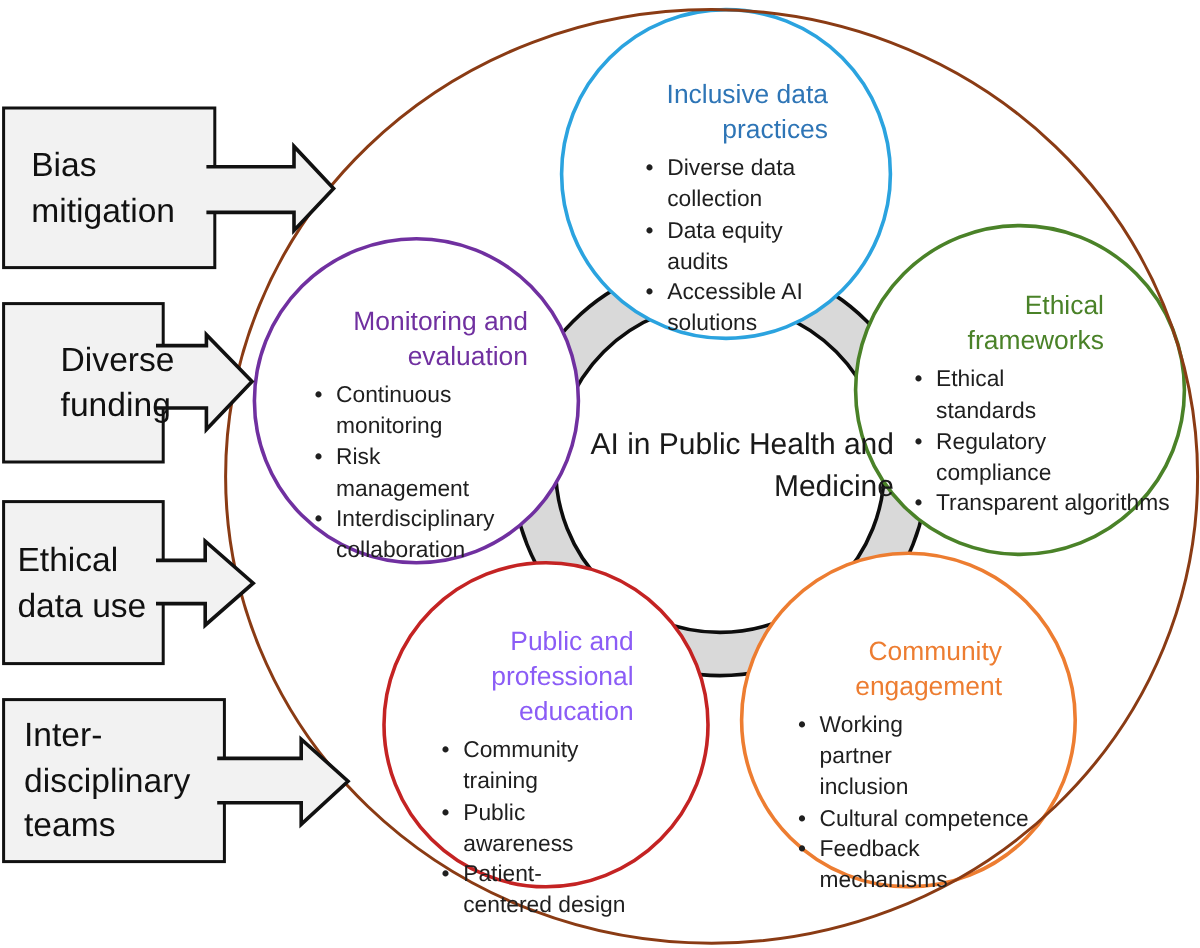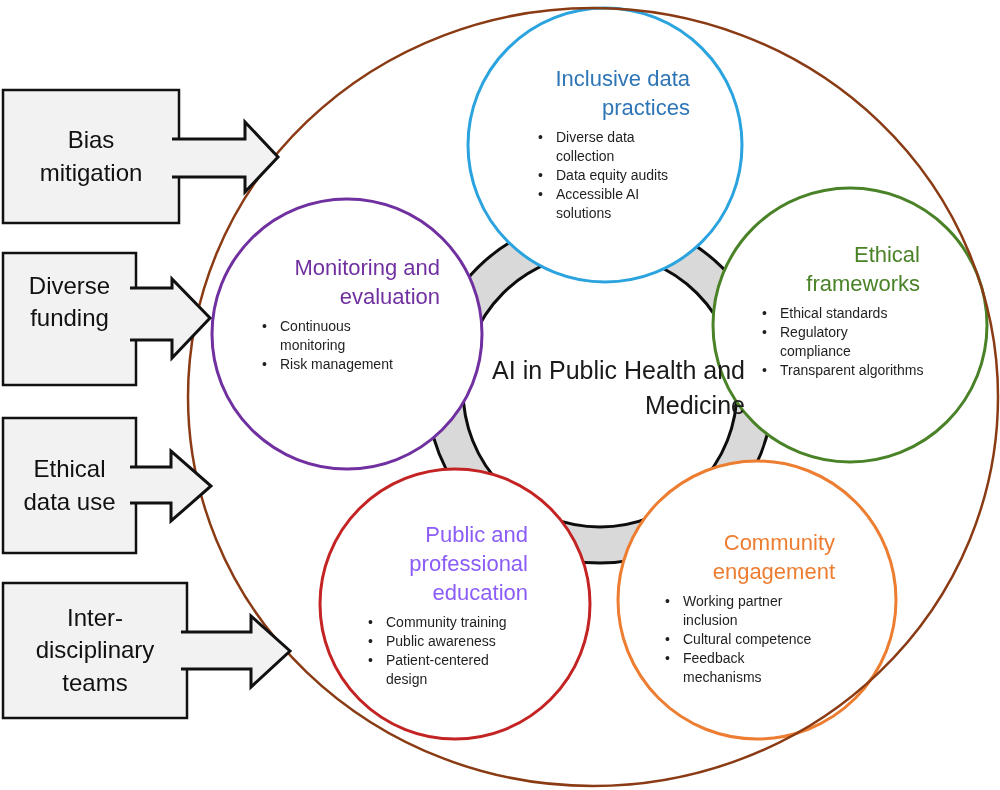--- a/index.html
+++ b/index.html
@@ -28,43 +28,42 @@
   .circle-content { position: absolute; }
   .c-title {
     margin: 0 auto;
     text-align: right;
     font-size: 22px; line-height: 1.32;
     font-weight: 400;
   }
   .c-bullets {
     margin-top: 6px;
     text-align: left;
-    font-size: 14px; line-height: 1.36;
+    font-size: 19px; line-height: 1.36;
     color: #1f1f1f;
   }
   .bullet { position: relative; padding-left: 22px; }
   .bullet::before {
     content: "\2022";
     position: absolute; left: 4px; top: 0;
     color: #1f1f1f;
   }
   .bullet .nowrap { white-space: nowrap; }
 
   .t-blue   { color: #2E75B6; }
   .t-green  { color: #4A8228; }
   .t-purple { color: #7030A0; }
   .t-red    { color: #8b5cf6; }
   .t-orange { color: #ED7D31; }
 
   
   .input-box {
     position: absolute;
     display: flex; align-items: center; justify-content: center;
-    text-align: center;
-    font-size: 24px; line-height: 1.35;
+    font-size: 28px; line-height: 1.35;
     color: #111111;
   }
   .input-box span { display: inline-block; }
 </style>
 </head>
 <body>
 
 <div class="canvas">
 
   <svg width="1000" height="790" viewBox="0 0 1000 790">
@@ -112,20 +111,21 @@
       <div class="bullet"><span>Regulatory compliance</span></div>
       <div class="bullet"><span class="nowrap">Transparent algorithms</span></div>
     </div>
   </div>
 
   <div class="circle-content" style="left:225px; top:253px; width:240px;">
     <div class="c-title t-purple" style="width:190px;">Monitoring and evaluation</div>
     <div class="c-bullets" style="width:150px; margin-left:33px;">
       <div class="bullet"><span>Continuous monitoring</span></div>
       <div class="bullet"><span>Risk management</span></div>
+      <div class="bullet"><span>Interdisciplinary collaboration</span></div>
     </div>
   </div>
 
   <div class="circle-content" style="left:333px; top:520px; width:240px;">
     <div class="c-title t-red" style="width:150px;">Public and professional education</div>
     <div class="c-bullets" style="width:160px; margin-left:31px;">
       <div class="bullet"><span>Community training</span></div>
       <div class="bullet"><span>Public awareness</span></div>
       <div class="bullet"><span>Patient-centered design</span></div>
     </div>
@@ -136,21 +136,21 @@
     <div class="c-bullets" style="width:150px; margin-left:26px;">
       <div class="bullet"><span>Working partner inclusion</span></div>
       <div class="bullet"><span class="nowrap">Cultural competence</span></div>
       <div class="bullet"><span>Feedback mechanisms</span></div>
     </div>
   </div>
 
   <div class="input-box" style="left:3px; top:90px; width:176px; height:133px;">
     <span style="width:130px;">Bias mitigation</span>
   </div>
-  <div class="input-box" style="left:3px; top:236px; width:133px; height:132px;">
+  <div class="input-box" style="left:3px; top:253px; width:133px; height:132px;padding-left:36px;">
     <span style="width:110px;">Diverse funding</span>
   </div>
   <div class="input-box" style="left:3px; top:583px; width:184px; height:135px;">
     <span style="width:150px;">Inter-disciplinary teams</span>
   </div>
   <div class="input-box" style="left:3px; top:418px; width:133px; height:135px;">
     <span style="width:110px;">Ethical data use</span>
   </div>
 
 </div>

